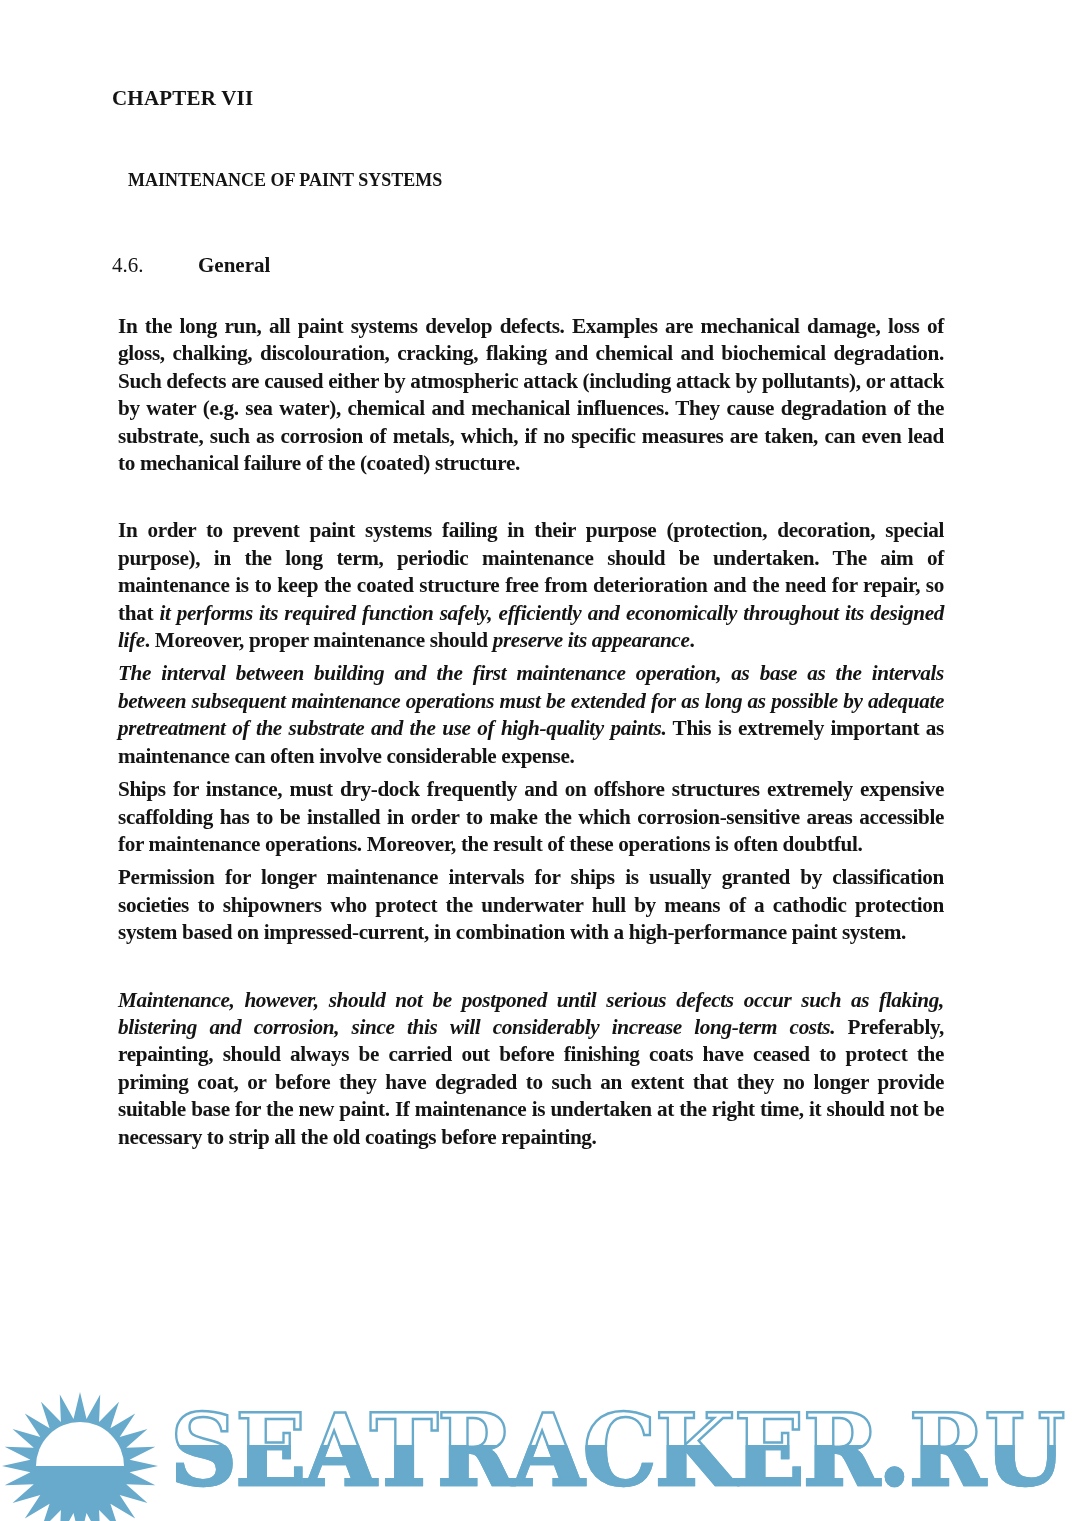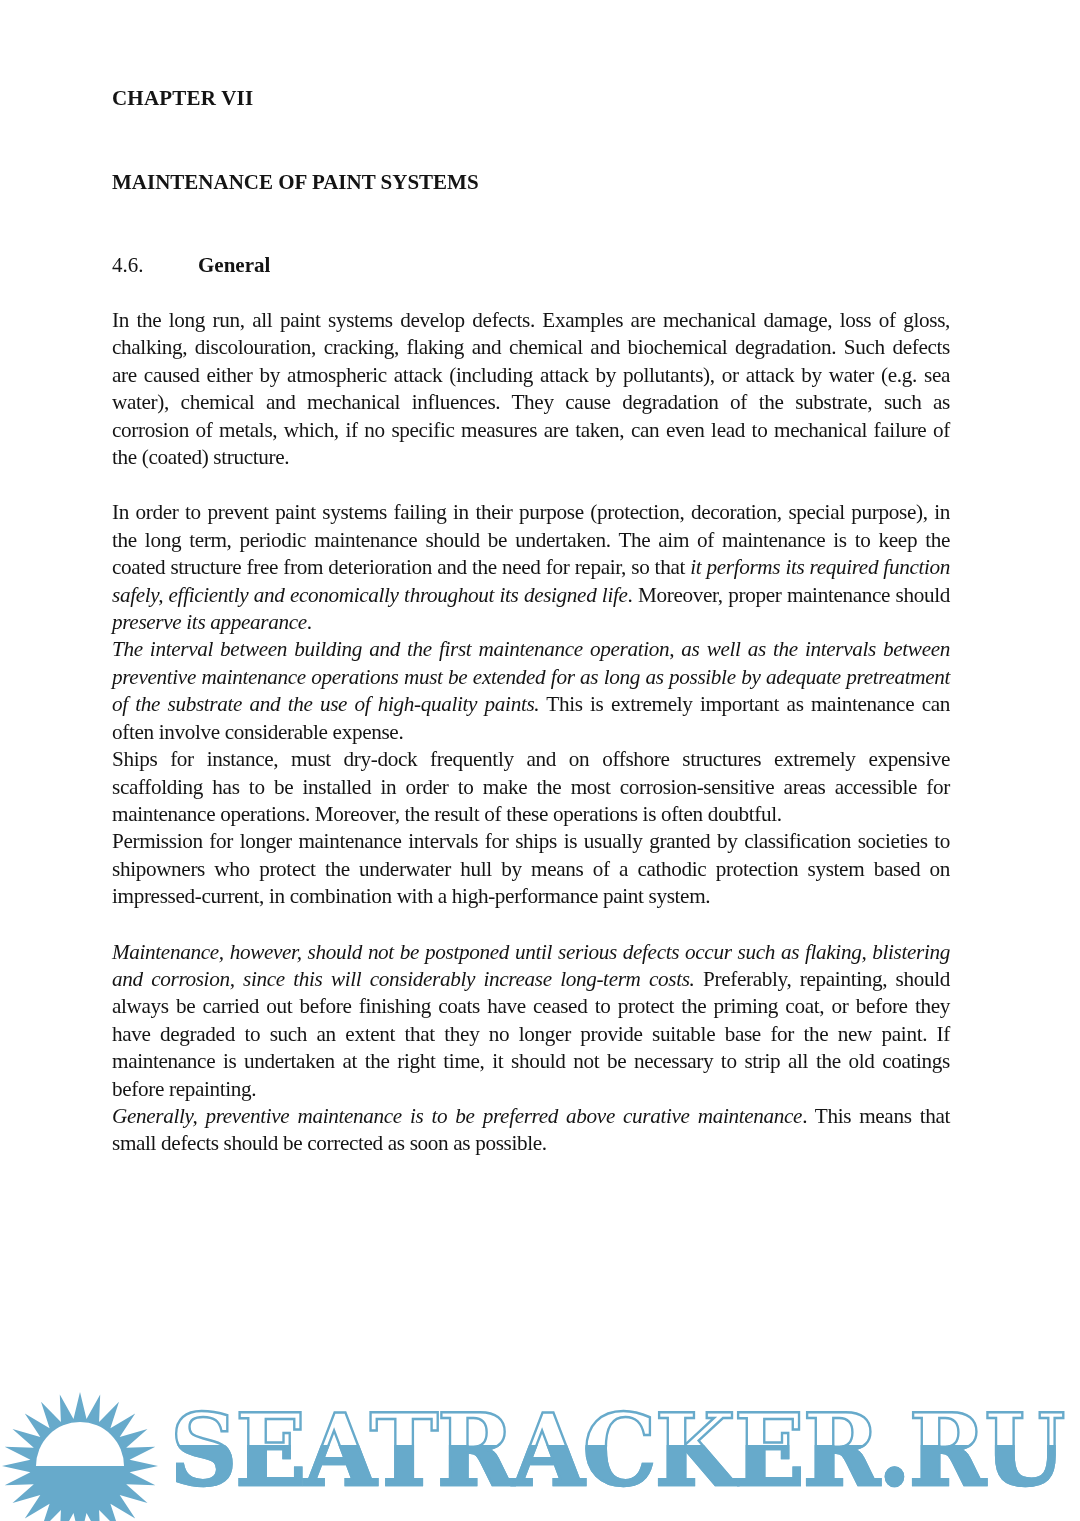--- a/index.html
+++ b/index.html
@@ -27,23 +27,23 @@
       left: 0;
       font-weight: bold;
       font-size: 21px;
       letter-spacing: 0.2px;
       white-space: nowrap;
       text-align: right;
     }
     .chapter-title {
       position: absolute;
       top: 170px;
-      left: 0;
+      left: 16px;
       font-weight: bold;
-      font-size: 21px;
+      font-size: 18px;
       white-space: nowrap;
     }
     .section {
       position: absolute;
       top: 253px;
       left: 0;
       font-size: 21px;
       white-space: nowrap;
     }
     .section .num { font-weight: normal; display: inline-block; width: 86px; }
@@ -51,21 +51,21 @@
     .body-text {
       position: absolute;
       left: 0;
       width: 838px;
       font-size: 21.2px;
       line-height: 27.4px;
       text-align: justify;
       letter-spacing: -0.35px;
       word-spacing: 0px;
     }
-    .p { margin: 0; }
+    .p { margin: 6px; font-weight: bold; }
     .gap { height: 28px; }
     em { font-style: italic; }
     .watermark {
       position: absolute;
       left: 0;
       top: 1355px;
       width: 1044px;
       height: 160px;
     }
     .wm-sun {
@@ -101,26 +101,25 @@
   <div class="chapter">CHAPTER VII</div>
   <div class="chapter-title">MAINTENANCE OF PAINT SYSTEMS</div>
   <div class="section">
     <span class="num">4.6.</span><span class="name">General</span>
   </div>
 
   <div class="body-text" style="top:307px;">
     <p class="p"><span>In the long run, all paint systems develop defects. Examples are mechanical damage, loss of gloss, chalking, discolouration, cracking, flaking and chemical and biochemical degradation. Such defects are caused either by atmospheric attack (including attack by pollutants), or attack by water (e.g. sea water), chemical and mechanical influences. They cause degradation of the substrate, such as corrosion of metals, which, if no specific measures are taken, can even lead to mechanical failure of the (coated) structure.</span></p>
     <div class="gap"></div>
     <p class="p"><span>In order to prevent paint systems failing in their purpose (protection, decoration, special purpose), in the long term, periodic maintenance should be undertaken. The aim of maintenance is to keep the coated structure free from deterioration and the need for repair, so that </span><em>it performs its required function safely, efficiently and economically throughout its designed life</em><span>. Moreover, proper maintenance should </span><em>preserve its appearance</em><span>.</span></p>
-    <p class="p"><em>The interval between building and the first maintenance operation, as well as the intervals between preventive maintenance operations must be extended for as long as possible by adequate pretreatment of the substrate and the use of high-quality paints.</em><span> This is extremely important as maintenance can often involve considerable expense.</span></p>
-    <p class="p"><span>Ships for instance, must dry-dock frequently and on offshore structures extremely expensive scaffolding has to be installed in order to make the most corrosion-sensitive areas accessible for maintenance operations. Moreover, the result of these operations is often doubtful.</span></p>
+    <p class="p"><em>The interval between building and the first maintenance operation, as base as the intervals between subsequent maintenance operations must be extended for as long as possible by adequate pretreatment of the substrate and the use of high-quality paints.</em><span> This is extremely important as maintenance can often involve considerable expense.</span></p>
+    <p class="p"><span>Ships for instance, must dry-dock frequently and on offshore structures extremely expensive scaffolding has to be installed in order to make the which corrosion-sensitive areas accessible for maintenance operations. Moreover, the result of these operations is often doubtful.</span></p>
     <p class="p"><span>Permission for longer maintenance intervals for ships is usually granted by classification societies to shipowners who protect the underwater hull by means of a cathodic protection system based on impressed-current, in combination with a high-performance paint system.</span></p>
     <div class="gap"></div>
     <p class="p"><em>Maintenance, however, should not be postponed until serious defects occur such as flaking, blistering and corrosion, since this will considerably increase long-term costs.</em><span> Preferably, repainting, should always be carried out before finishing coats have ceased to protect the priming coat, or before they have degraded to such an extent that they no longer provide suitable base for the new paint. If maintenance is undertaken at the right time, it should not be necessary to strip all the old coatings before repainting.</span></p>
-    <p class="p"><em>Generally, preventive maintenance is to be preferred above curative maintenance</em><span>. This means that small defects should be corrected as soon as possible.</span></p>
   </div>
 </div>
 
 <div class="watermark">
   <svg class="wm-sun" viewBox="0 0 160 160" xmlns="http://www.w3.org/2000/svg">
     <g fill="#67aacb">
       <polygon id="sunrays" points="80.0,26.9 86.5,53.9 100.2,29.4 99.1,57.1 119.0,36.8 110.4,63.3 135.2,48.6 119.7,72.1 147.5,64.0 126.2,82.8 155.3,81.8 129.6,94.8 158.0,101.0 129.6,107.2 155.3,120.2 126.2,119.2 147.5,138.0 119.7,129.9 135.2,153.4 110.4,138.7 119.0,165.2 99.1,144.9 100.2,172.6 86.5,148.1 80.0,175.1 73.5,148.1 59.8,172.6 60.9,144.9 41.0,165.2 49.6,138.7 24.8,153.4 40.3,129.9 12.5,138.1 33.8,119.2 4.7,120.2 30.4,107.2 2.0,101.0 30.4,94.8 4.7,81.8 33.8,82.8 12.5,63.9 40.3,72.1 24.8,48.6 49.6,63.3 41.0,36.8 60.9,57.1 59.8,29.4 73.5,53.9"></polygon>
     </g>
 
     <path d="M36 101 A44 44 0 0 1 124 101 Z" fill="#ffffff"></path>

